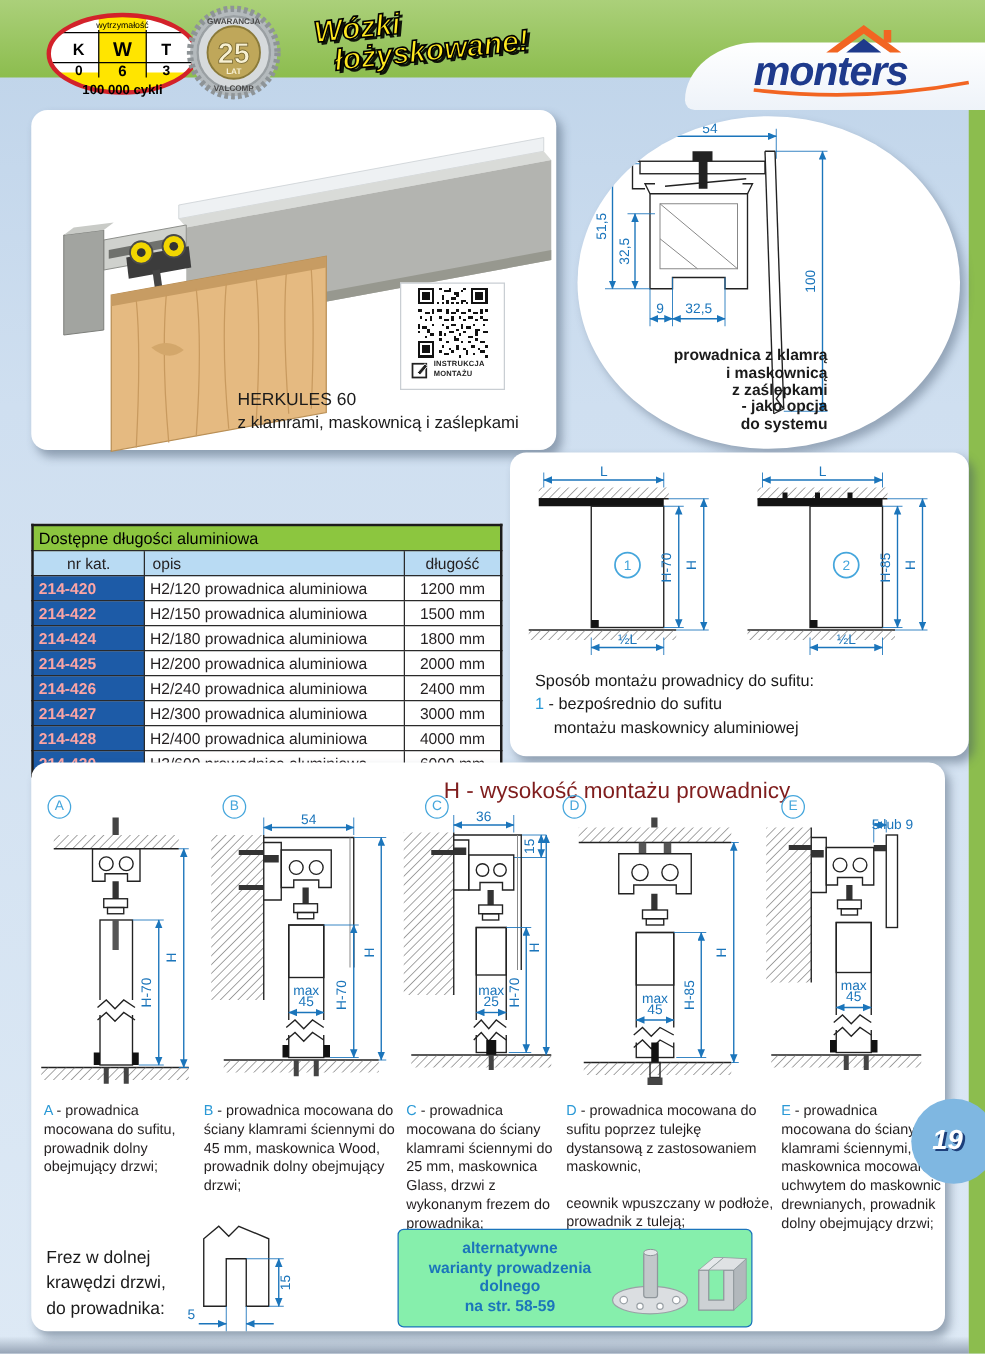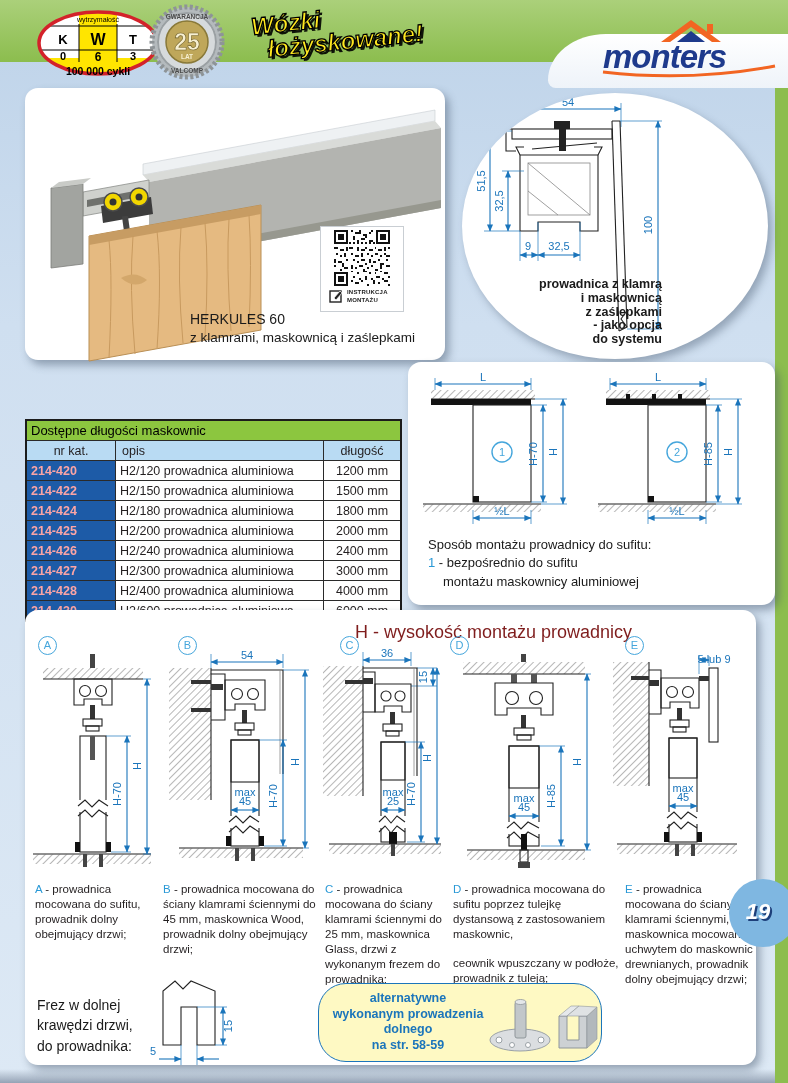--- a/index.html
+++ b/index.html
@@ -46,21 +46,21 @@
   .mount-text .indent{padding-left:15px;}
   
   .v-title{position:absolute;left:12px;top:12px;font-size:12.5px;color:#1a1a1a;}
   .v-hnote{position:absolute;left:330px;top:12px;font-size:18px;color:#7f1d1d;}
   .circ{position:absolute;width:17px;height:17px;border:1.4px solid #45a6dc;border-radius:50%;
       color:#45a6dc;font-size:11px;text-align:center;line-height:17px;}
   .vdesc{position:absolute;top:272px;font-size:11.5px;line-height:1.3;color:#231f20;}
   .vdesc .lt{color:#2a99d6;}
   .vdesc .p2{margin-top:14px;}
   .frez-cap{position:absolute;left:12px;top:385px;font-size:14px;line-height:1.45;color:#1a1a1a;}
-  .altbox{position:absolute;left:293px;top:373px;width:282px;height:77px;border:1.6px solid #1b75bb;border-radius:28px;background:#fef9c3;}
+  .altbox{position:absolute;left:293px;top:373px;width:282px;height:77px;border:1.6px solid #1b75bb;border-radius:5px;background:#86efac;}
   .altbox .txt{position:absolute;left:8px;top:7px;width:162px;text-align:center;
       color:#1b75bb;font-weight:bold;font-size:12.5px;line-height:1.25;}
   .page-num{position:absolute;left:729px;top:879px;width:68px;height:68px;border-radius:50%;background:#7fb7e1;z-index:5;}
   .page-num span{position:absolute;left:0;top:20px;width:58px;text-align:center;
       font-style:italic;font-weight:900;font-size:22px;color:#fff;text-shadow:2px 2px 0 #1d3f7a;}
   
   svg{overflow:visible;}
   svg text{font-family:"Liberation Sans",sans-serif;}
   .blk{stroke:#222;stroke-width:1.1;fill:none;}
   .gry{stroke:#888;stroke-width:.8;fill:none;}
@@ -340,21 +340,21 @@
     <div>i maskownicą</div>
     <div>z zaślepkami</div>
     <div>- jako opcja</div>
     <div>do systemu</div>
   </div>
 </div>
 
 <table class="lengths">
   <tbody>
       <tr class="t-title">
-        <td colspan="3">Dostępne długości maskownic</td>
+        <td colspan="3">Dostępne długości aluminiowa</td>
       </tr>
   <tr class="t-head">
     <td class="c1">nr kat.</td>
     <td class="c2">opis</td>
     <td class="c3">długość</td>
   </tr>
   <tr>
         <td class="nr">214-420</td>
         <td class="op">H2/120 prowadnica aluminiowa</td>
         <td class="ln">1200 mm</td>
@@ -691,21 +691,21 @@
     <line x1="46" y1="70" x2="46" y2="90" class="thin"></line>
       <line x1="62" y1="70" x2="62" y2="90" class="thin"></line>
     <line x1="24" y1="84" x2="46" y2="84" stroke="#1b75bb" stroke-width="1.1" marker-end="url(#ar)"></line>
     <line x1="84" y1="84" x2="62" y2="84" stroke="#1b75bb" stroke-width="1.1" marker-end="url(#ar)"></line>
     <text x="18" y="80" class="dt">5</text>
   </svg>
 
   <div class="altbox">
     <div class="txt">
       <div>alternatywne</div>
-      <div>wykonanym prowadzenia</div>
+      <div>warianty prowadzenia</div>
       <div>dolnego</div>
       <div>na str. 58-59</div>
     </div>
     <svg class="abs" style="left:168px;top:2px;" width="112" height="72" viewBox="0 0 112 72">
       <ellipse cx="33" cy="54" rx="30" ry="11" fill="#dbdee1" stroke="#9aa1a6" stroke-width="1"></ellipse>
       <circle cx="12" cy="54" r="3" fill="#fff" stroke="#9aa1a6"></circle>
       <circle cx="54" cy="54" r="3" fill="#fff" stroke="#9aa1a6"></circle>
       <circle cx="25" cy="59" r="2.5" fill="#fff" stroke="#9aa1a6"></circle>
       <circle cx="41" cy="59" r="2.5" fill="#fff" stroke="#9aa1a6"></circle>
       <rect x="28" y="16" width="11" height="36" rx="2" fill="#c2c7ca" stroke="#8f969b"></rect>

